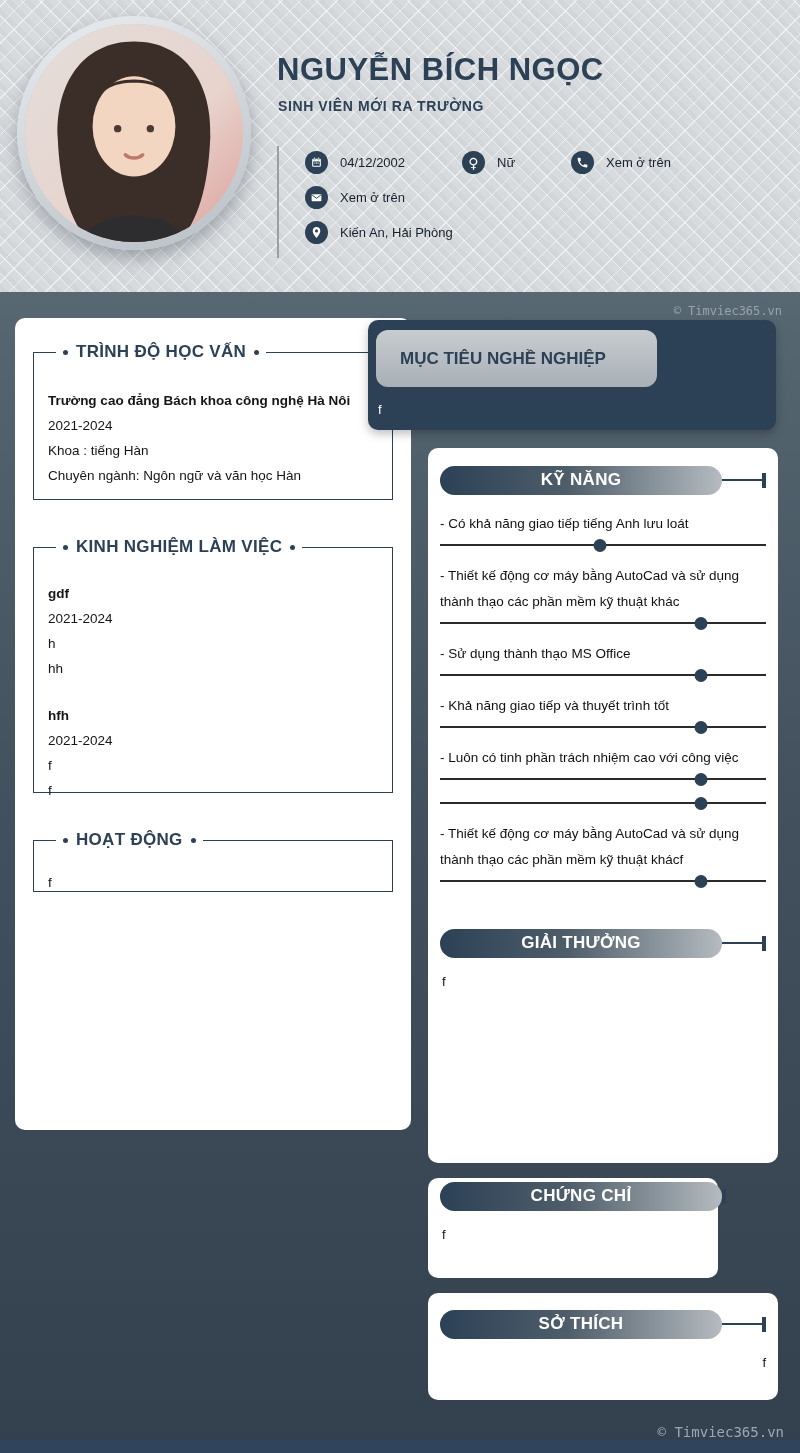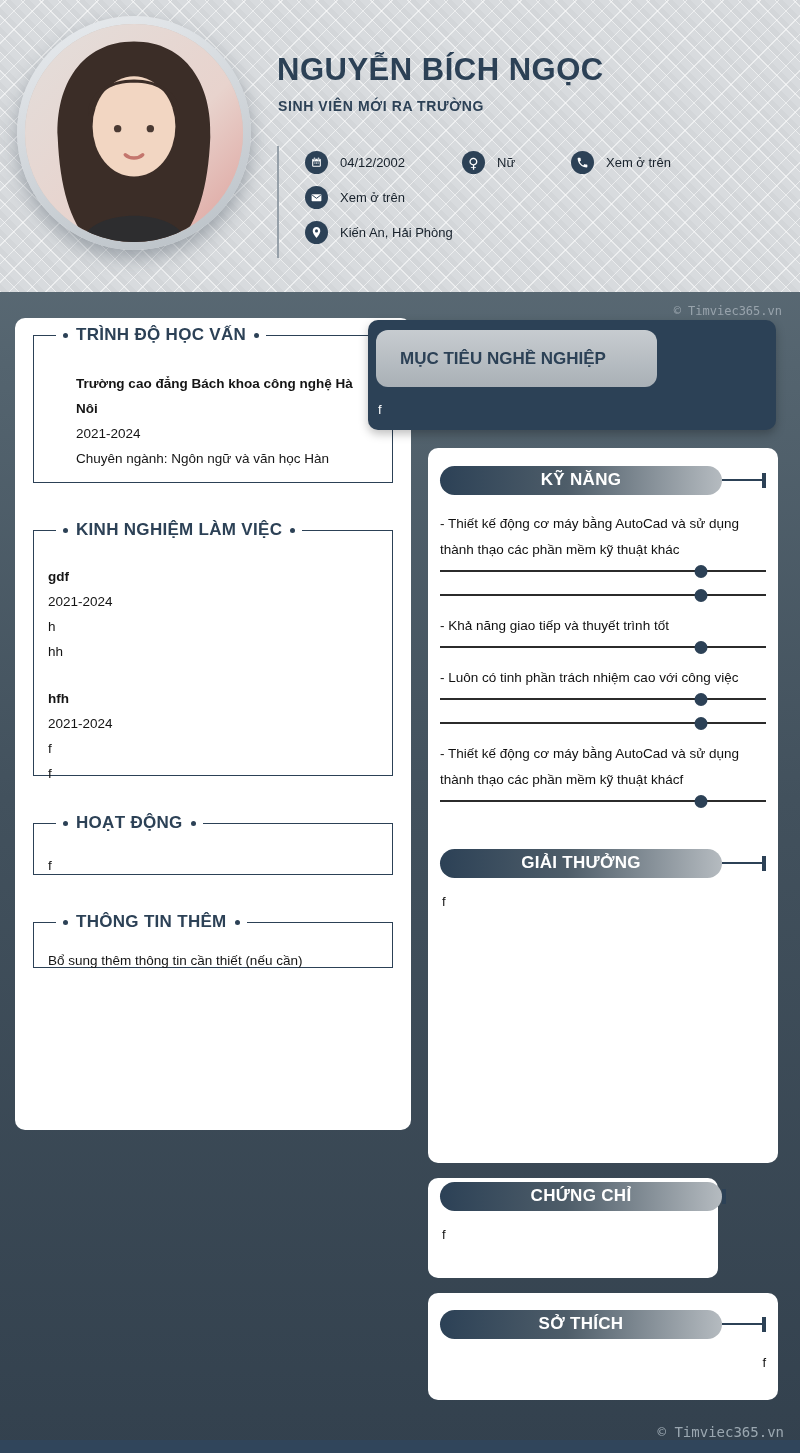--- a/index.html
+++ b/index.html
@@ -51,33 +51,33 @@
   .c-phone { left:571px; top:151px; }
   .c-mail  { left:305px; top:186px; }
   .c-addr  { left:305px; top:221px; }
   
   .wm { position:absolute; font-family:"DejaVu Sans Mono","Liberation Mono",monospace; }
   .wm-top { top:304px; right:18px; font-size:12px; color:rgba(205,214,221,.55); }
   .wm-bottom { top:1424px; right:16px; font-size:14px; color:rgba(190,201,210,.75); }
   .footer-bar { position:absolute; left:0; bottom:0; width:800px; height:13px; background:#30455b; }
   
   .card { background:#fff; border-radius:10px; position:absolute; }
-  .card-left { left:15px; top:318px; width:396px; height:812px; padding:7px 18px; }
+  .card-left { left:15px; top:318px; width:396px; height:812px; padding:24px 18px; }
   fieldset.sec { border:1.2px solid #2c4156; margin-bottom:37px; padding:0 14px 12px; }
   fieldset.sec legend {
     margin-left:8px; padding:0 7px; display:flex; align-items:center; gap:8px;
     font-size:17px; font-weight:bold; color:#2c4156; letter-spacing:.3px; white-space:nowrap;
   }
   .ldot { width:5px; height:5px; border-radius:50%; background:#2c4156; flex:0 0 auto; }
   .sec-edu { height:158px; }
   .sec-exp { height:256px; }
   .sec-act { height:62px; }
   .sec-add { height:56px; }
   .sec .body { font-size:13.5px; color:#151515; line-height:25px; }
-  .sec-edu .body { padding-top:26px;margin-left:28px; }
+  .sec-edu .body { padding-top:26px; }
   .sec-exp .body { padding-top:24px; }
   .sec-act .body { padding-top:20px; }
   .sec-add .body { padding-top:16px; }
   .b { font-weight:bold; }
   .job2 { margin-top:22px; }
   
   .objective {
     position:absolute; left:368px; top:320px; width:408px; height:110px;
     background:#2c4156; border-radius:10px; box-shadow:0 4px 10px rgba(0,0,0,.25);
   }
@@ -202,20 +202,21 @@
 
     <fieldset class="sec sec-edu">
       <legend>
         <span class="ldot"></span>
         <span>TRÌNH ĐỘ HỌC VẤN</span>
         <span class="ldot"></span>
       </legend>
       <div class="body">
         <div class="b">Trường cao đẳng Bách khoa công nghệ Hà Nôi</div>
         <div>2021-2024</div>
+        <div>Khoa : tiếng Hàn</div>
         <div>Chuyên ngành: Ngôn ngữ và văn học Hàn</div>
       </div>
     </fieldset>
 
     <fieldset class="sec sec-exp">
       <legend>
         <span class="ldot"></span>
         <span>KINH NGHIỆM LÀM VIỆC</span>
         <span class="ldot"></span>
       </legend>
@@ -239,56 +240,54 @@
       <legend>
         <span class="ldot"></span>
         <span>HOẠT ĐỘNG</span>
         <span class="ldot"></span>
       </legend>
       <div class="body">
         <div>f</div>
       </div>
     </fieldset>
 
-    <fieldset class="sec sec-add">
-      <legend>
-        <span class="ldot"></span>
-        <span>THÔNG TIN THÊM</span>
-        <span class="ldot"></span>
-      </legend>
-      <div class="body">
-        <div>Bổ sung thêm thông tin cần thiết (nếu cần)</div>
-      </div>
-    </fieldset>
 
   </div>
 
   <div class="objective">
     <div class="objective-pill">MỤC TIÊU NGHỀ NGHIỆP</div>
     <div class="objective-content">f</div>
   </div>
 
   <div class="card card-skills">
     <div class="pill-row">
       <div class="pill">KỸ NĂNG</div>
       <div class="pill-line"></div>
       <div class="pill-cap"></div>
     </div>
 
     <div class="skills-list">
+      <div class="skill">
+        <div class="skill-text">- Có khả năng giao tiếp tiếng Anh lưu loát</div>
+        <div class="skill-slider">
+          <div class="track"></div>
+          <div class="dot" style="left: 49%;"></div>
+        </div>
+      </div>
 
       <div class="skill">
         <div class="skill-text">- Thiết kế động cơ máy bằng AutoCad và sử dụng thành thạo các phần mềm kỹ thuật khác</div>
         <div class="skill-slider">
           <div class="track"></div>
           <div class="dot" style="left: 80%;"></div>
         </div>
       </div>
 
       <div class="skill">
+        <div class="skill-text">- Sử dụng thành thạo MS Office</div>
         <div class="skill-slider">
           <div class="track"></div>
           <div class="dot" style="left: 80%;"></div>
         </div>
       </div>
 
       <div class="skill">
         <div class="skill-text">- Khả năng giao tiếp và thuyết trình tốt</div>
         <div class="skill-slider">
           <div class="track"></div>

